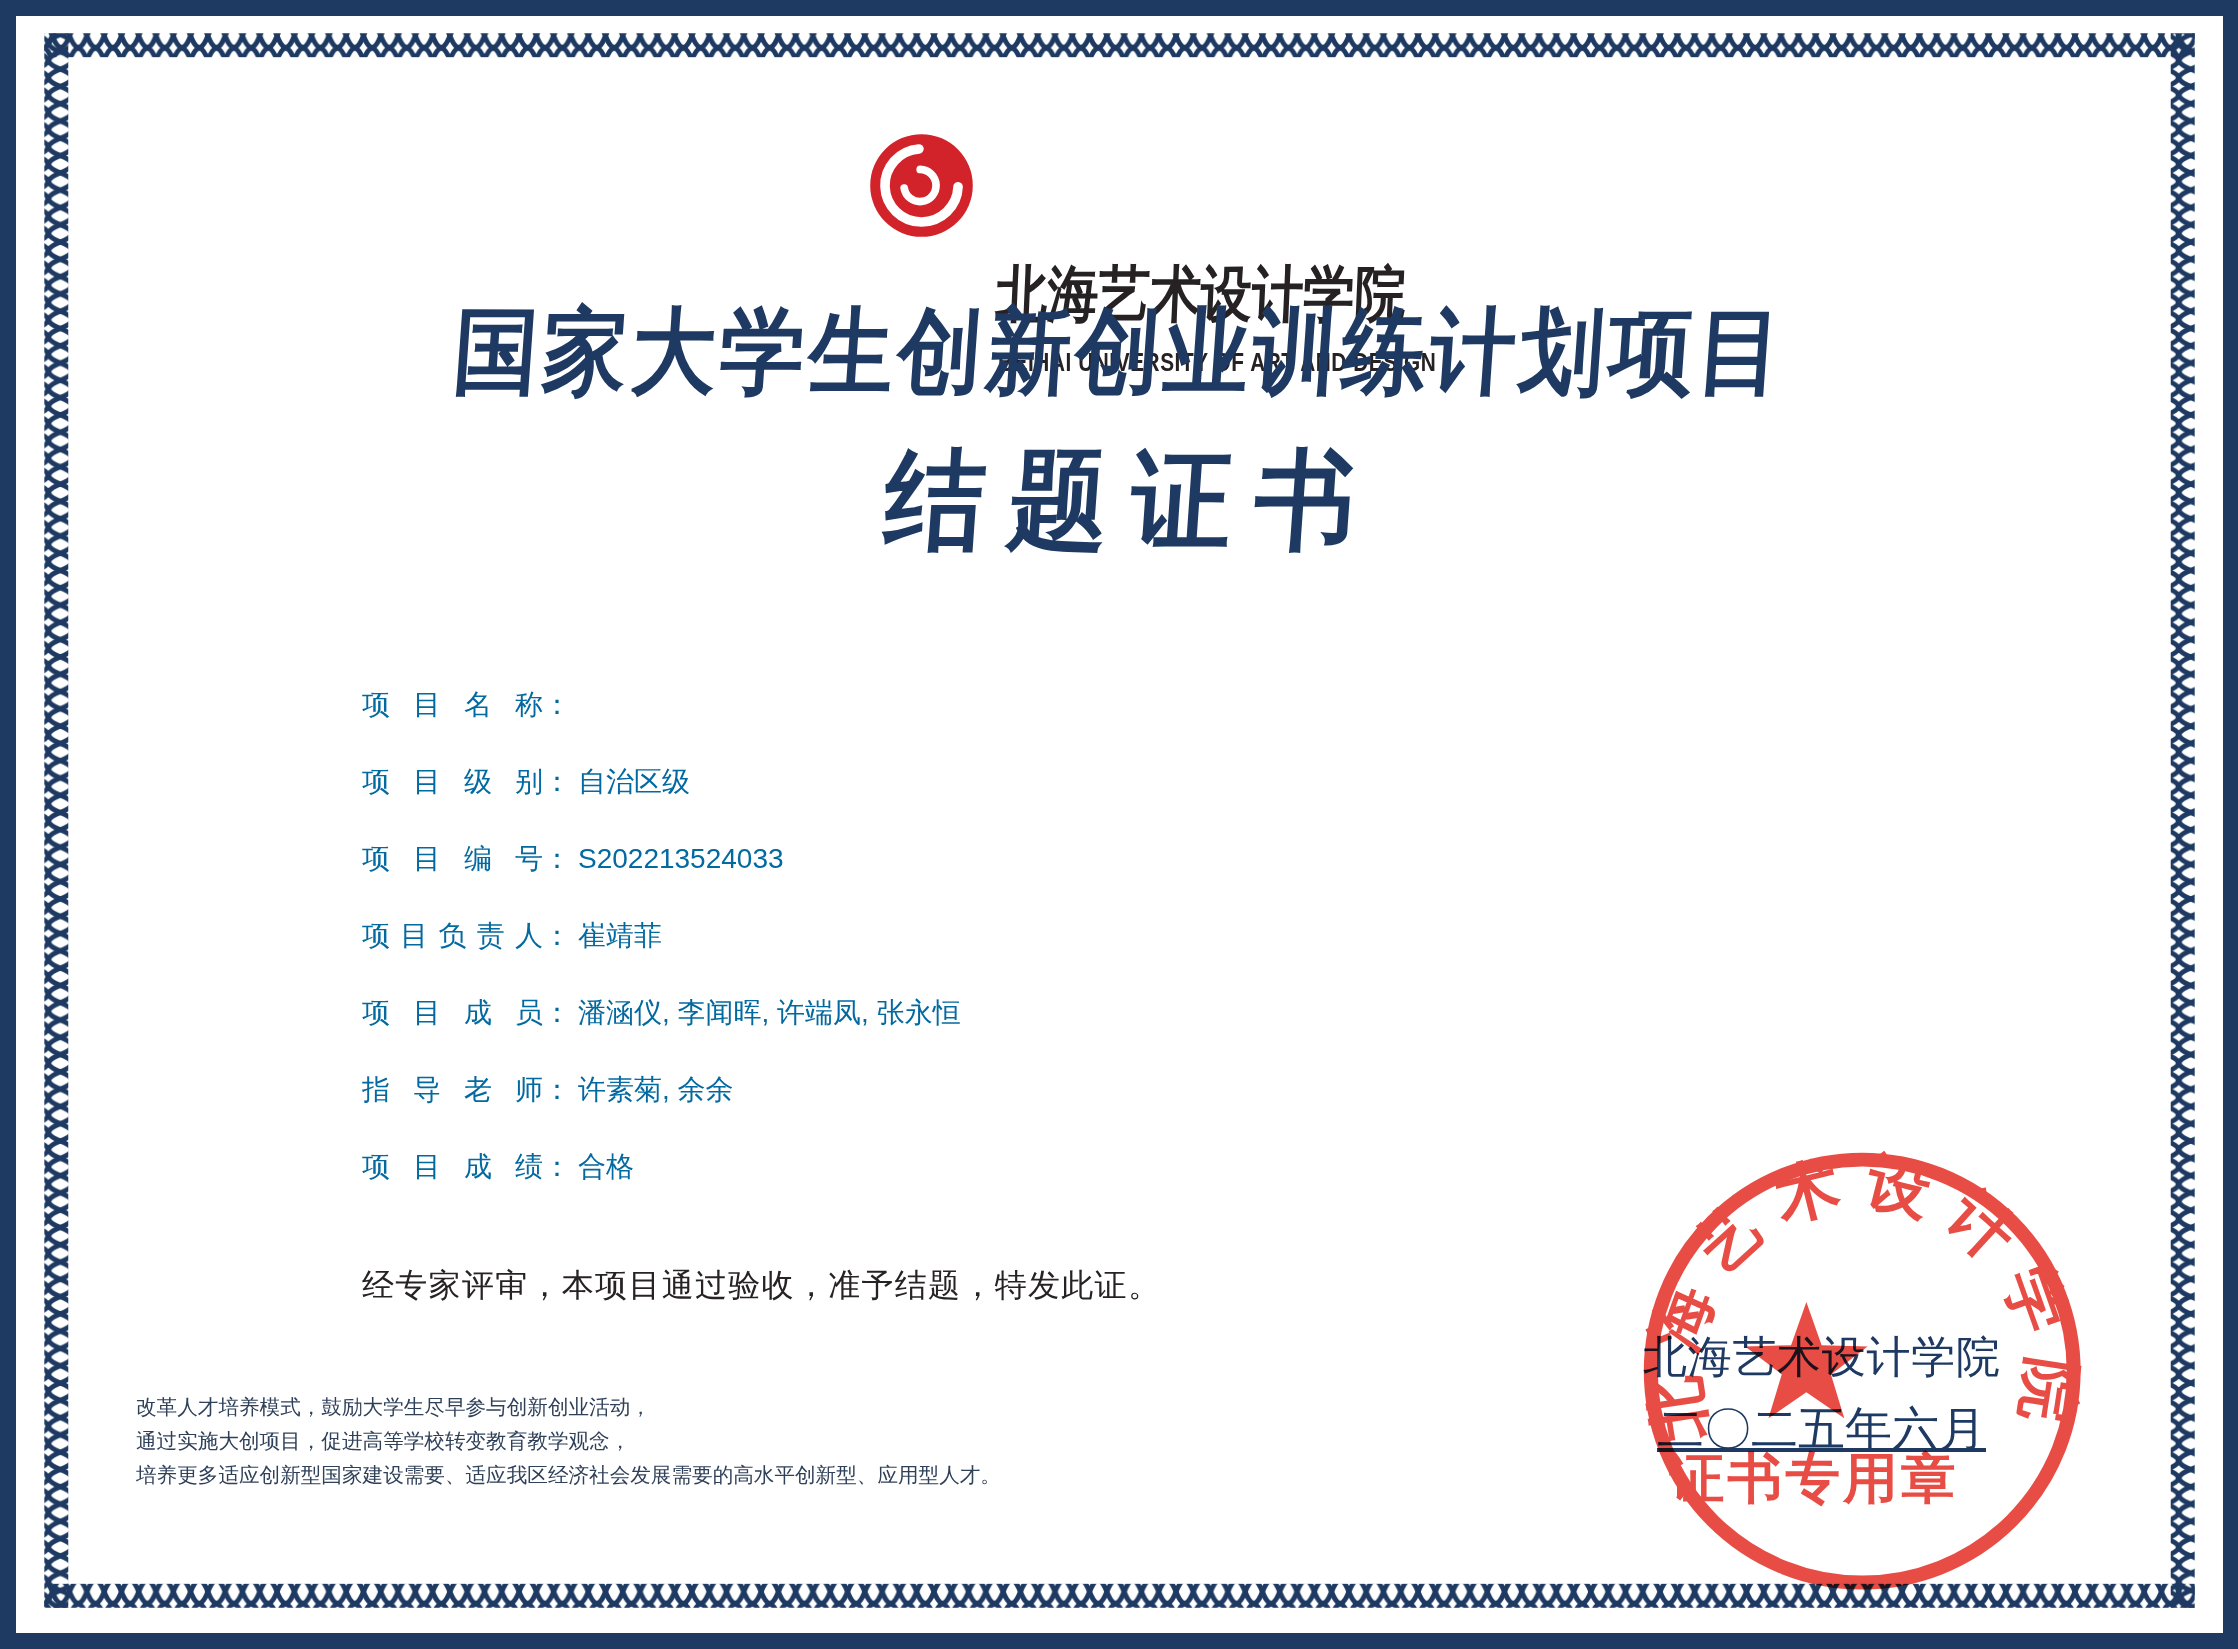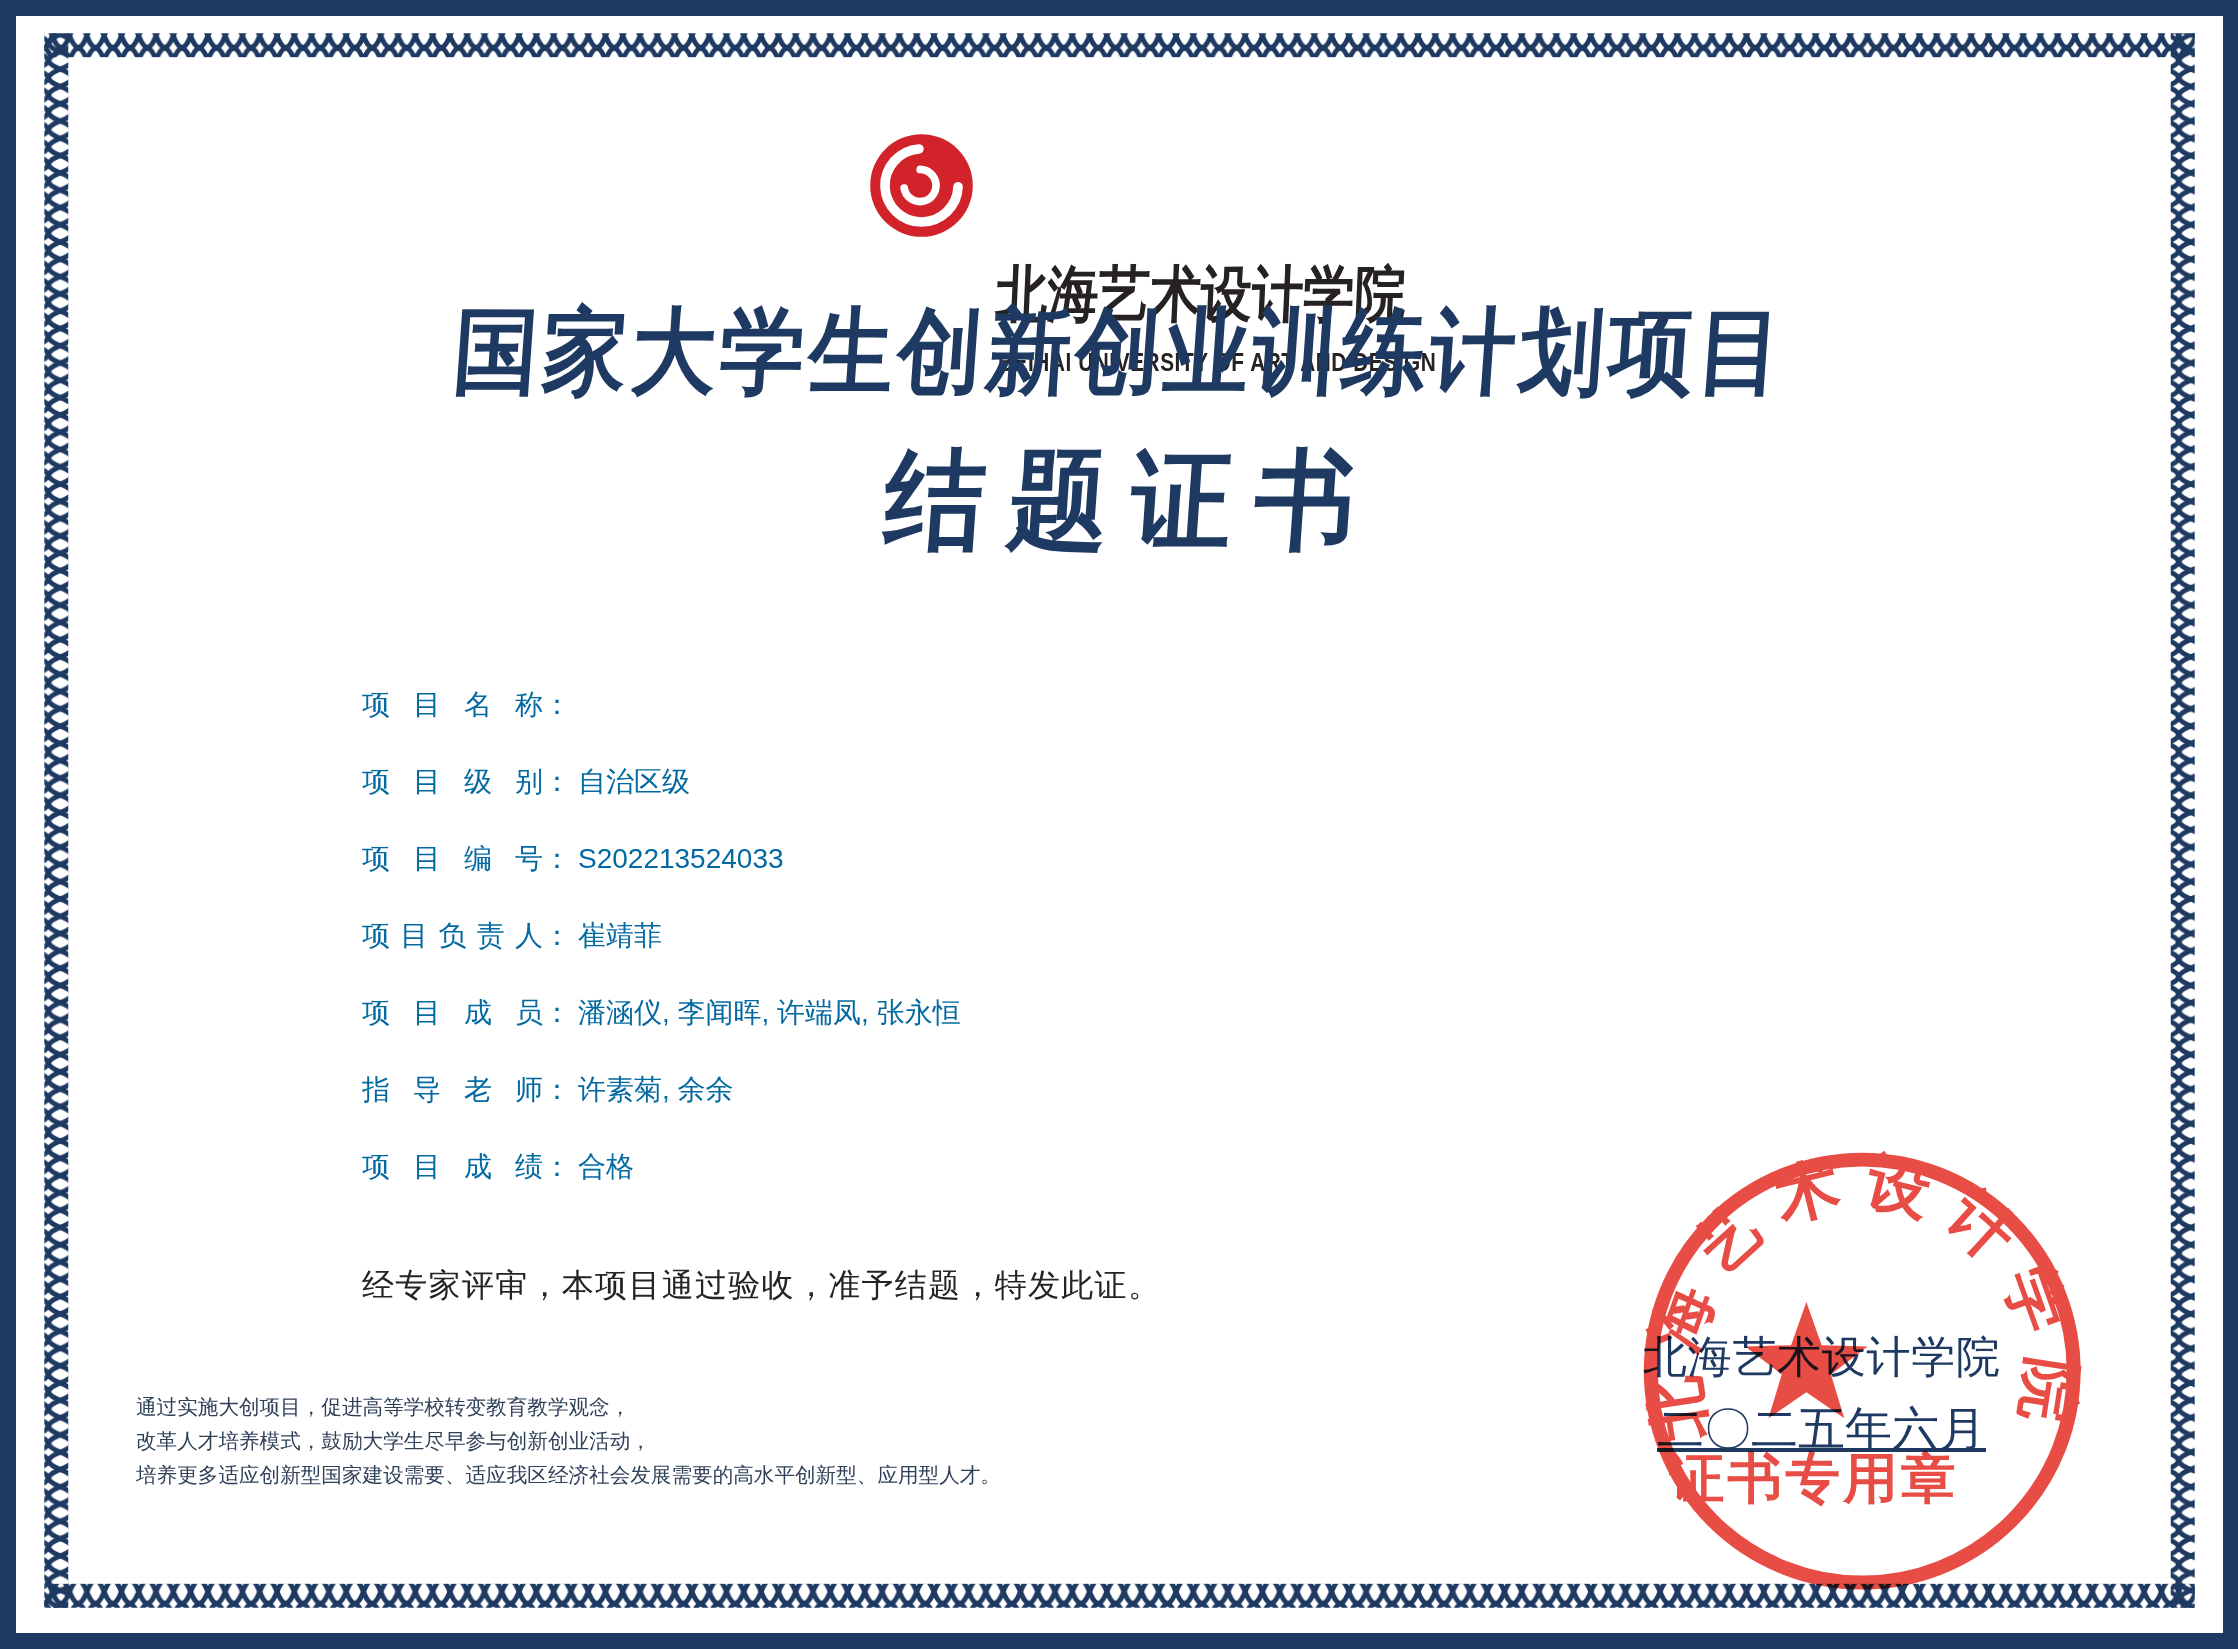--- a/index.html
+++ b/index.html
@@ -134,23 +134,23 @@
       <span class="flabel">项目成绩</span>
       <span class="fcolon">：</span>
       <span class="fvalue">合格</span>
     </div>
   </div>
 
 <div class="abs statement">经专家评审，本项目通过验收，准予结题，特发此证。</div>
 
 <div class="abs footnote">
 
+    <div class="footnote-line">改革人才培养模式，鼓励大学生尽早参与创新创业活动，</div>
+
     <div class="footnote-line">通过实施大创项目，促进高等学校转变教育教学观念，</div>
-
-    <div class="footnote-line">改革人才培养模式，鼓励大学生尽早参与创新创业活动，</div>
 
 
     <div class="footnote-line">培养更多适应创新型国家建设需要、适应我区经济社会发展需要的高水平创新型、应用型人才。</div>
   </div>
 
 <div class="abs issuer-name">北海艺术设计学院</div>
 <div class="abs issuer-date">二〇二五年六月</div>
 
 <svg class="abs stamp-svg" viewBox="0 0 3366 2480" xmlns="http://www.w3.org/2000/svg">
   <defs>

